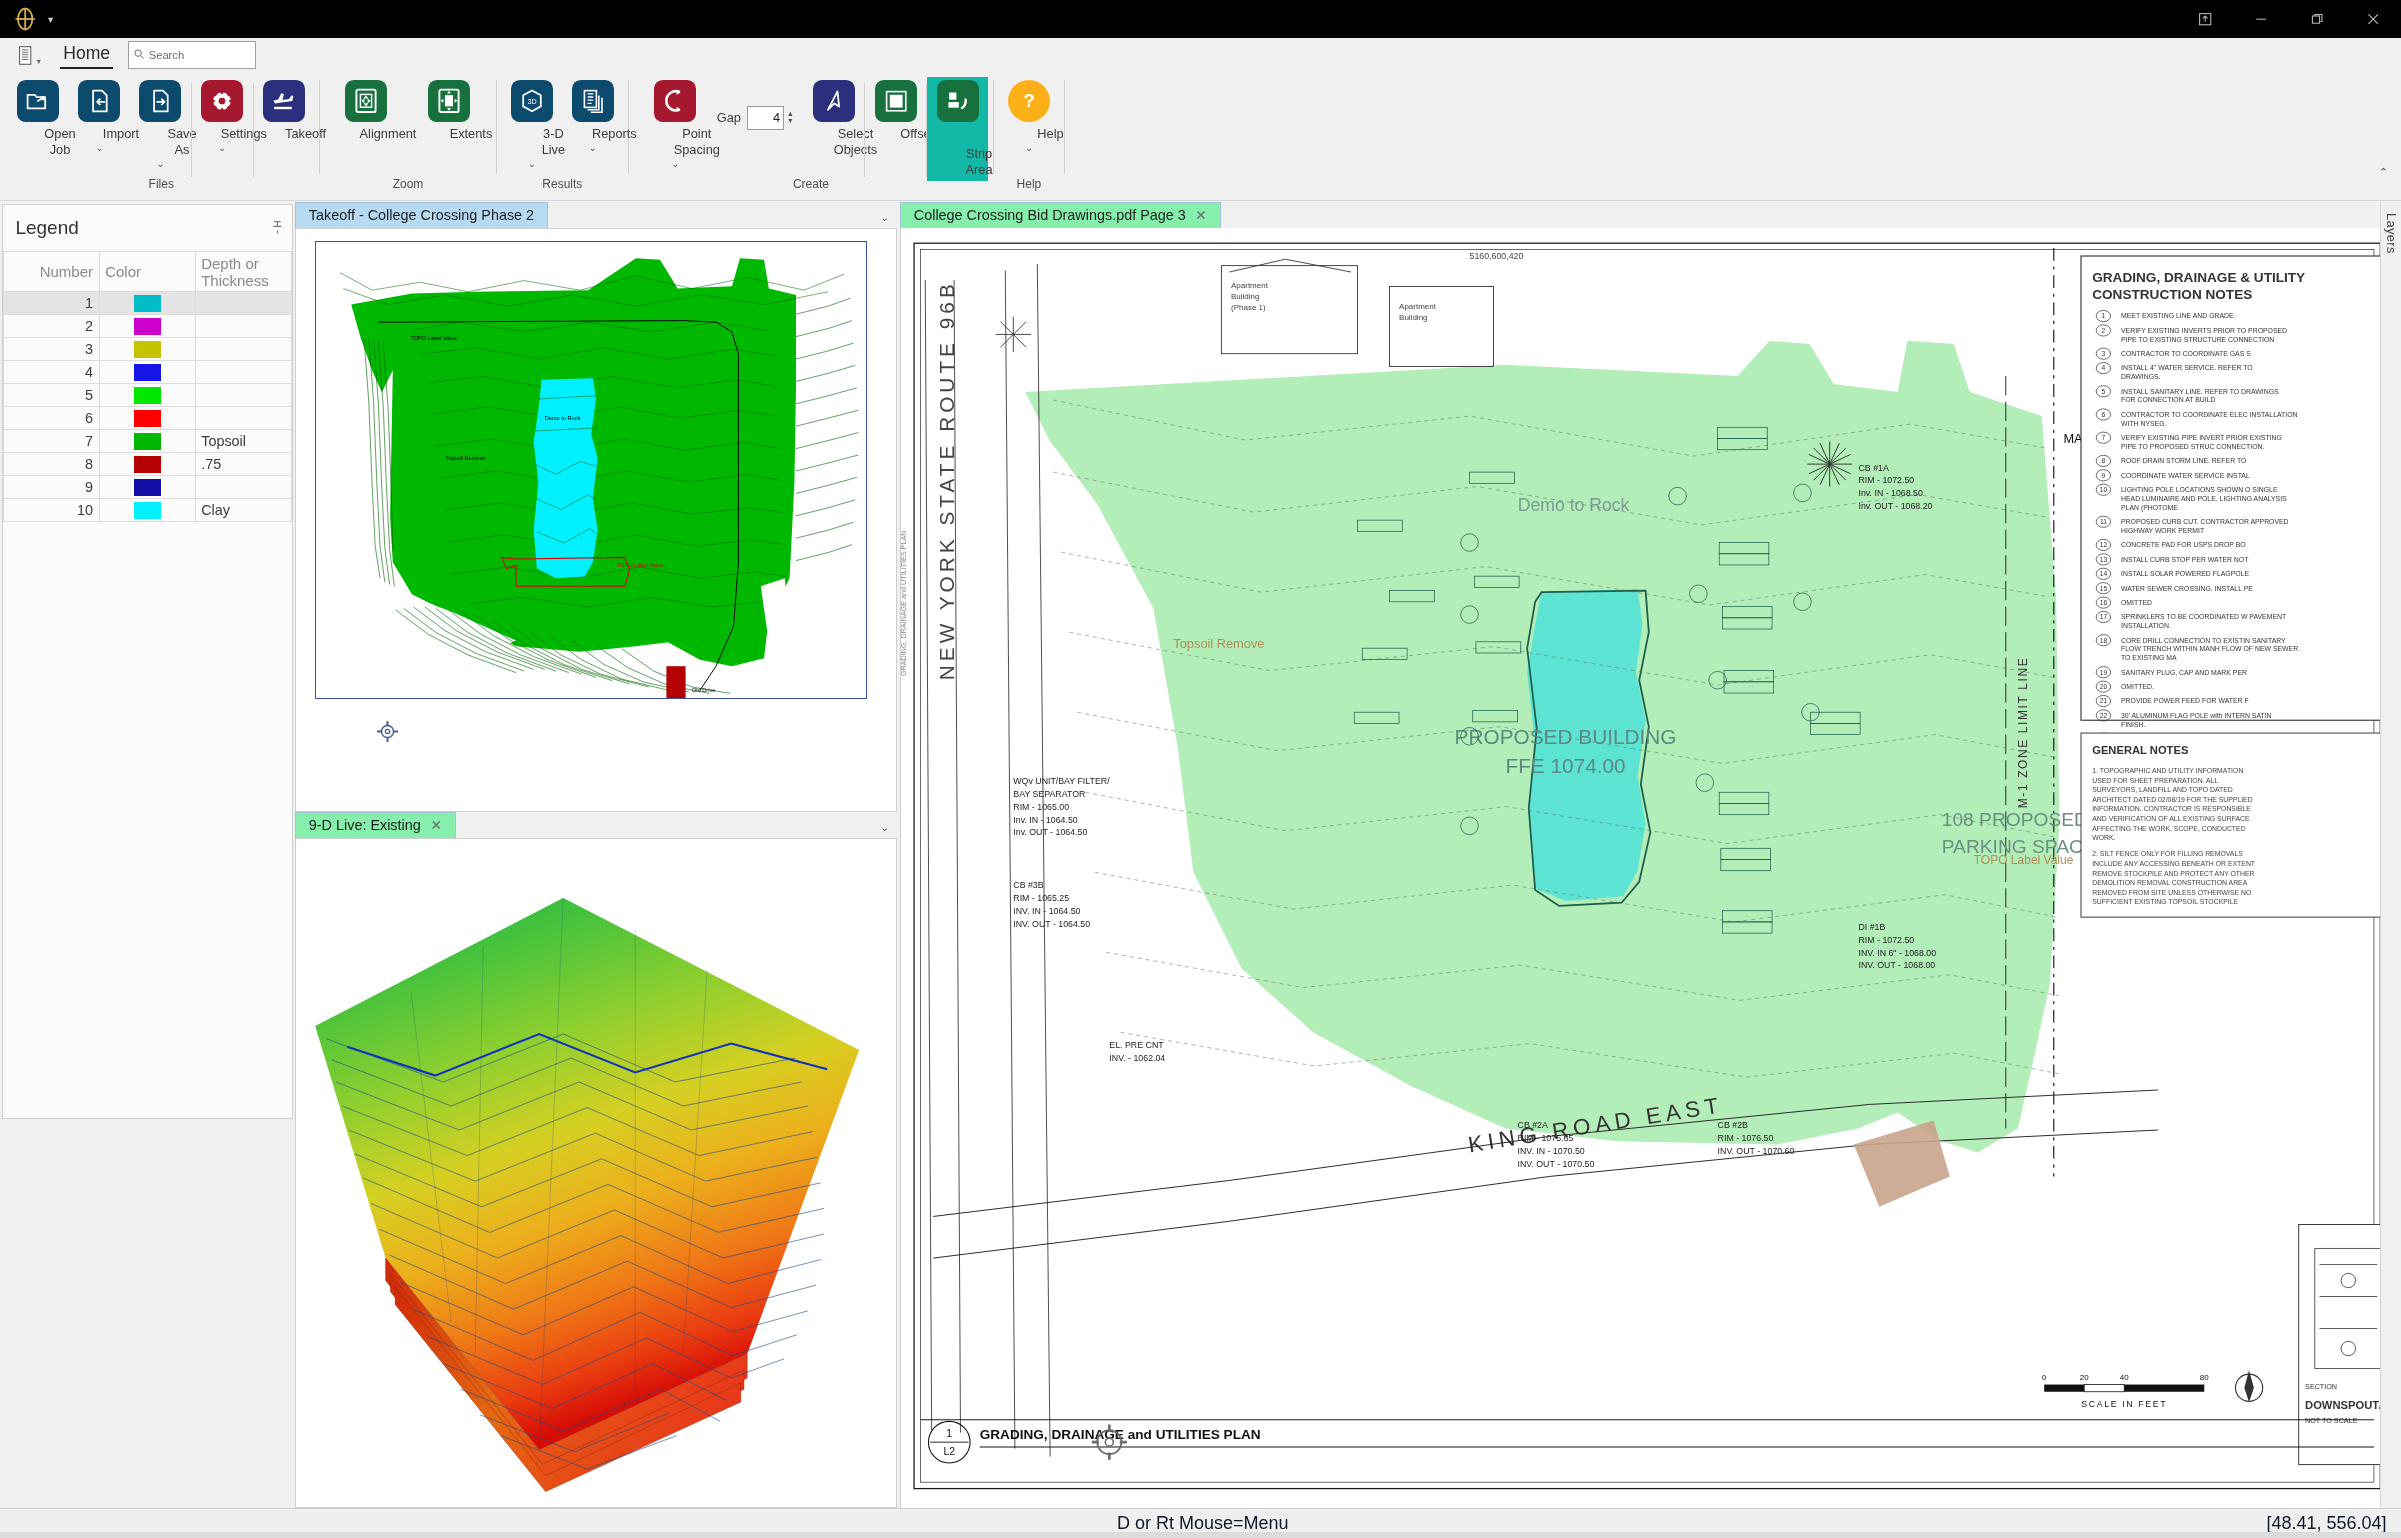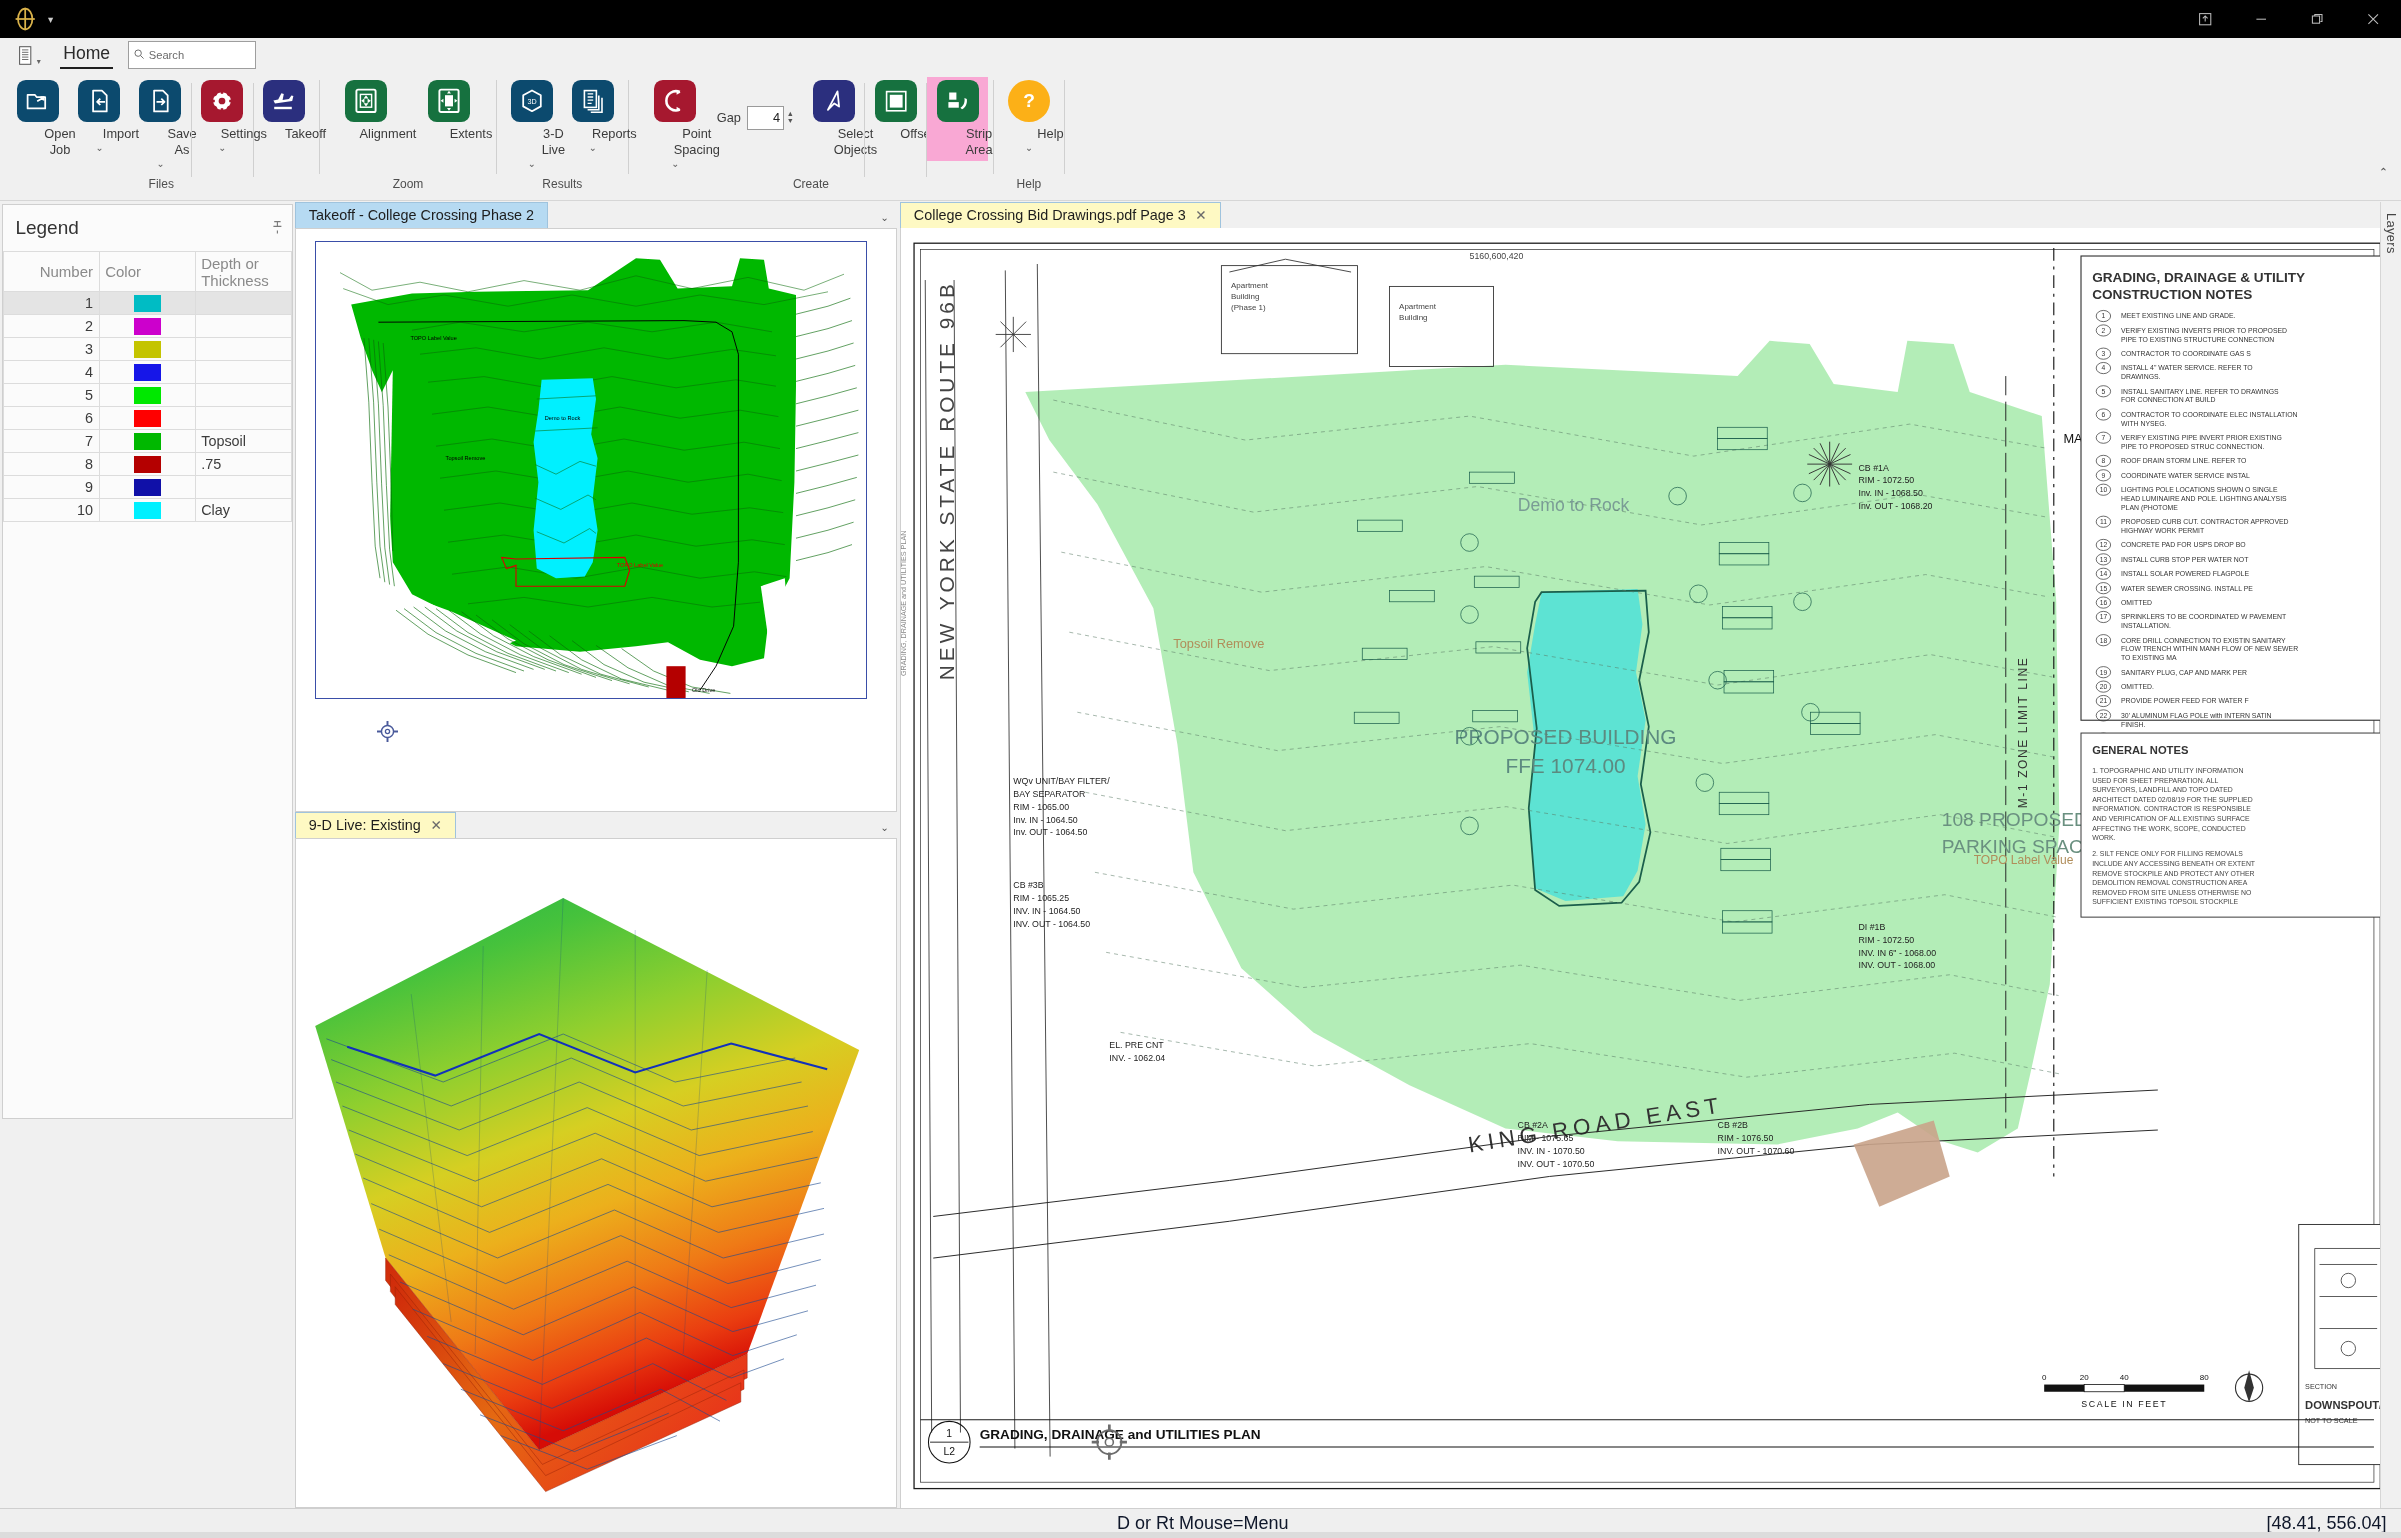--- a/index.html
+++ b/index.html
@@ -53,21 +53,21 @@
   .rb-group-items{ display:flex; align-items:flex-start; height:102px; padding:4.8px 4.8px 0 4.8px; }
   .rb-group-label{
     text-align:center; font-size:12px; color:#4e4e4e; line-height:21px; height:24px;
   }
   .rb-sep{ width:0.8px; background:#d0d0d0; height:94px; margin-top:6.4px; align-self:flex-start;}
   .rb-btn{
     width:61px; display:flex; flex-direction:column; align-items:center; padding:3.2px 1.6px;
     background:transparent;
   }
   .rb-btn.wide{ width:83px; }
-  .rb-btn.active{ background:#f9a8d4; }
+  .rb-btn.active{ background:#14b8a6;gap:20px; }
   .icon-tile{
     width:42px; height:42px; border-radius:8.8px; display:flex; align-items:center; justify-content:center;
     color:#fff;
   }
   .icon-tile svg{ display:block; }
   .ic-orange{ background:#0c4a6e; }
   .ic-red{ background:#a6182f; }
   .ic-navy{ background:#2b2f7e; }
   .ic-green{ background:#16713f; }
   .ic-amber{ background:#fcb017; }
@@ -114,21 +114,21 @@
   #doc-area{ position:absolute; left:295px; top:0; width:2107px; height:1306px; }
 
   
   .tabstrip{
     position:absolute; height:27px; display:flex; align-items:flex-end;
     border-bottom:0.8px solid #b8cfe0;
   }
   .doctab{
     height:26.4px; display:flex; align-items:center; gap:9.6px; padding:0 12.8px;
     font-size:14.4px; color:#1d1d1d; border:0.8px solid #9fc3dd; border-bottom:none;
-    background:#fef9c3;
+    background:#86efac;
   }
   .doctab.active{ background:#b6daf2; }
   .tab-close{ color:#6b6b6b; font-size:13.6px; }
   .tabstrip-caret{ margin-left:auto; color:#555; font-size:10.4px; padding:0 8px 4.8px 0; }
 
   
   #takeoff-panel{
     position:absolute; left:0; top:1.6px; width:602px; height:608px;
     background:#fff; border:0.8px solid #cfcfcf;
   }

